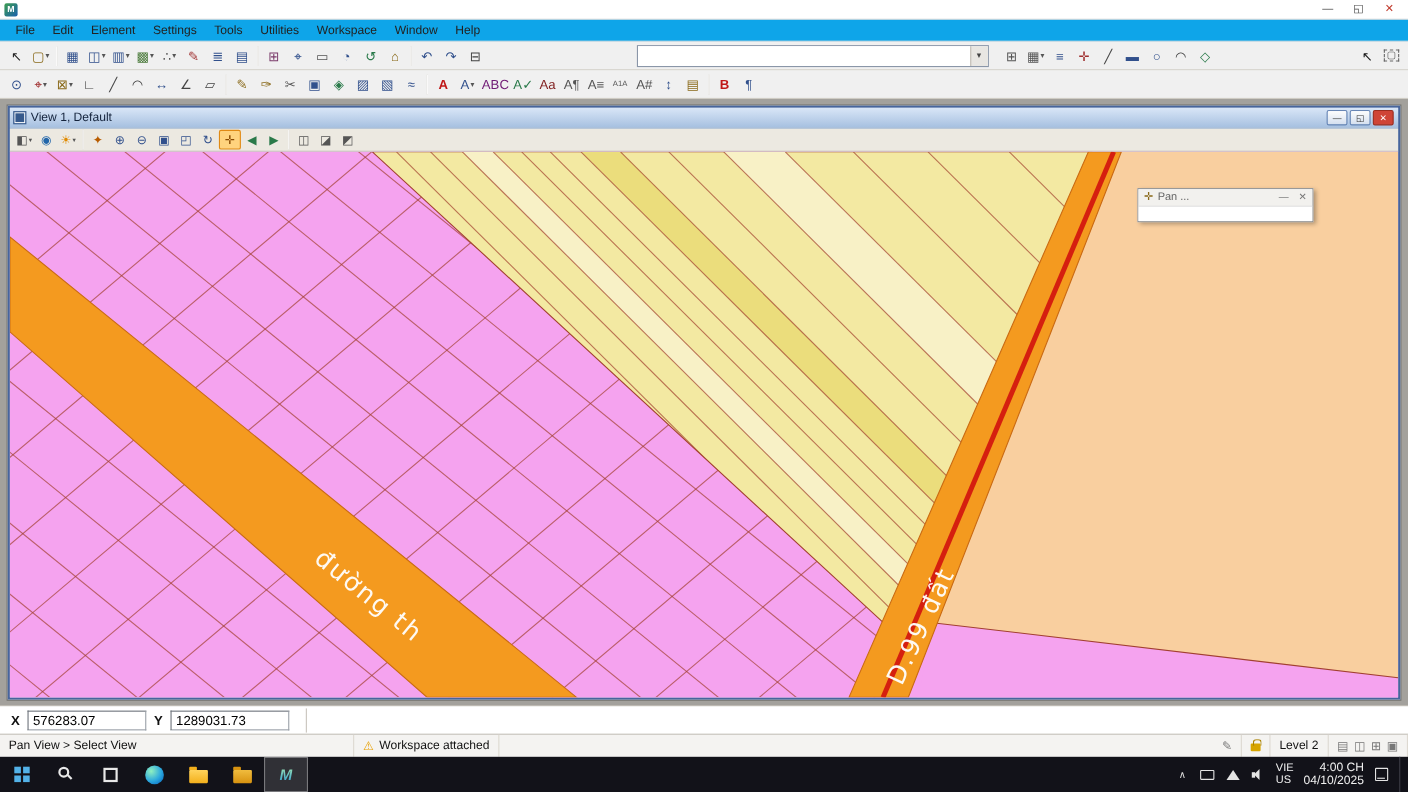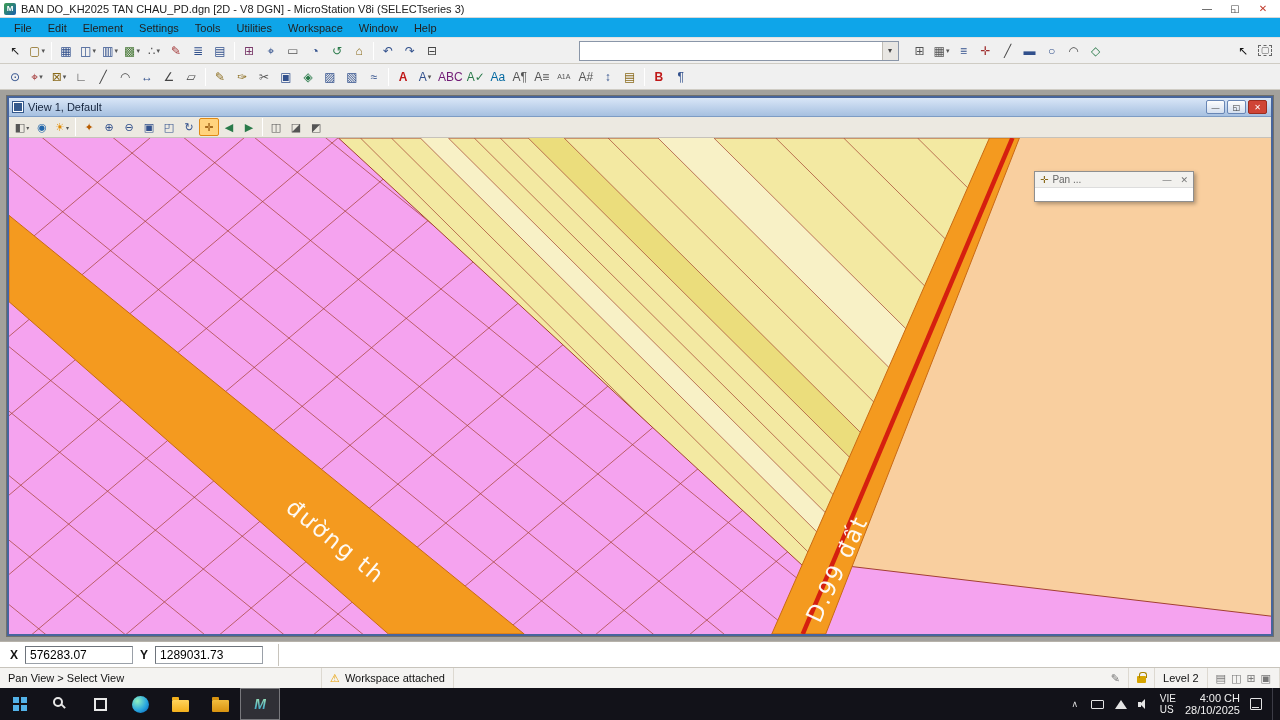--- a/index.html
+++ b/index.html
@@ -115,21 +115,20 @@
   .action-icon::after { content:""; position:absolute; left:1px; bottom:1px; width:7px; height:1.5px; background:#e4e4e4; }
   .show-desktop { width:5px; align-self:stretch; border-left:1px solid #3c3c46; }
 </style>
 </head>
 <body>
 
 <div class="app">
 
   <div class="titlebar">
     <span class="app-icon">M</span>
-    <span class="title-text">BAN DO_KH2025 TAN CHAU_PD.dgn [2D - V8 DGN] - MicroStation V8i (SELECTseries 3)</span>
     <span class="win-controls">
       <span class="wbtn">—</span>
       <span class="wbtn">◱</span>
       <span class="wbtn close">✕</span>
     </span>
   </div>
 
   <div class="menubar" id="menubar">
       <span class="menu-item">File</span>
       <span class="menu-item">Edit</span>
@@ -320,21 +319,21 @@
           <span class="g" style="color: rgb(49, 80, 140);">A</span>
           <span class="crt">▾</span>
         </span>
         <span class="tbtn">
           <span class="g" style="color: #701a75;">ABC</span>
         </span>
         <span class="tbtn">
           <span class="g" style="color: rgb(42, 122, 74);">A✓</span>
         </span>
         <span class="tbtn">
-          <span class="g" style="color: #0369a1;">Aa</span>
+          <span class="g" style="color: #7f1d1d;">Aa</span>
         </span>
         <span class="tbtn">
           <span class="g" style="color: rgb(85, 85, 85);">A¶</span>
         </span>
         <span class="tbtn">
           <span class="g" style="color: rgb(85, 85, 85);">A≡</span>
         </span>
         <span class="tbtn small">
           <span class="g" style="color: rgb(85, 85, 85);">A1A</span>
         </span>
@@ -580,21 +579,21 @@
         </span>
       <span class="tray-item">
           <span class="vol-icon"></span>
         </span>
       <div class="tray-lang">
         <div>VIE</div>
         <div>US</div>
       </div>
       <div class="tray-clock">
         <div>4:00 CH</div>
-        <div>28/10/2025</div>
+        <div>04/10/2025</div>
       </div>
       <span class="tray-item">
           <span class="action-icon"></span>
         </span>
       <span class="show-desktop"></span>
     </div>
   </div>
 
 </div>
 

